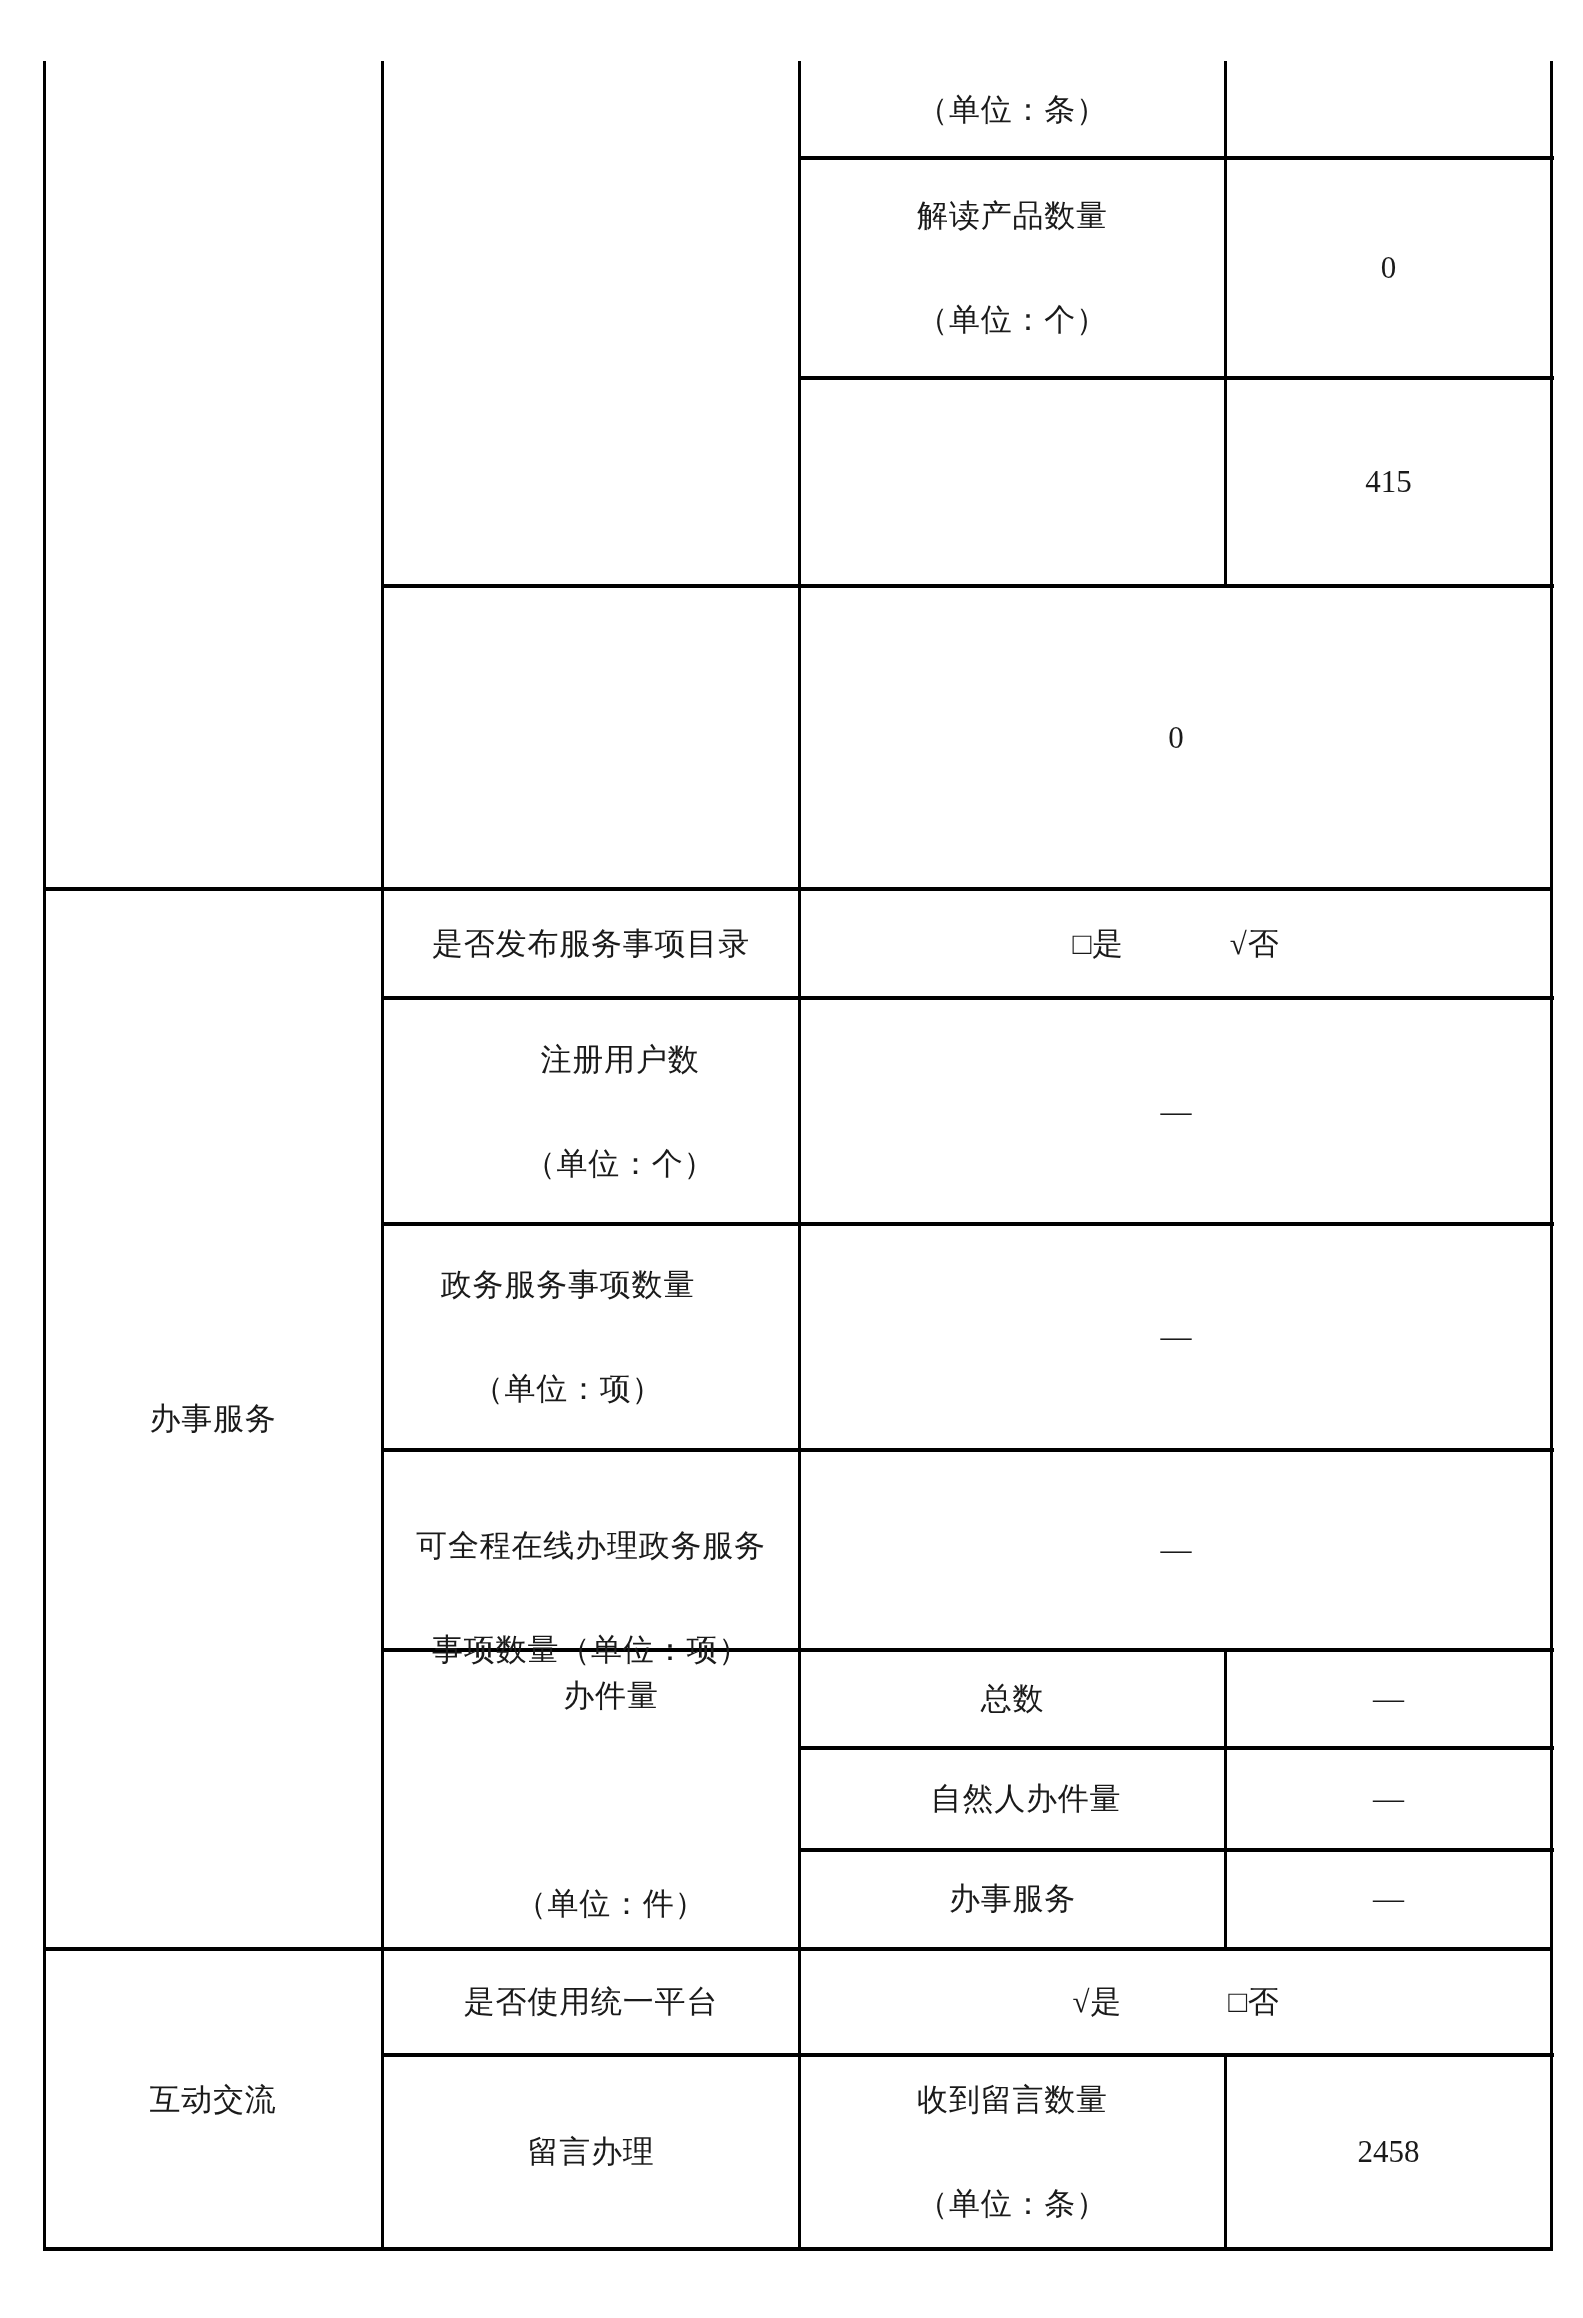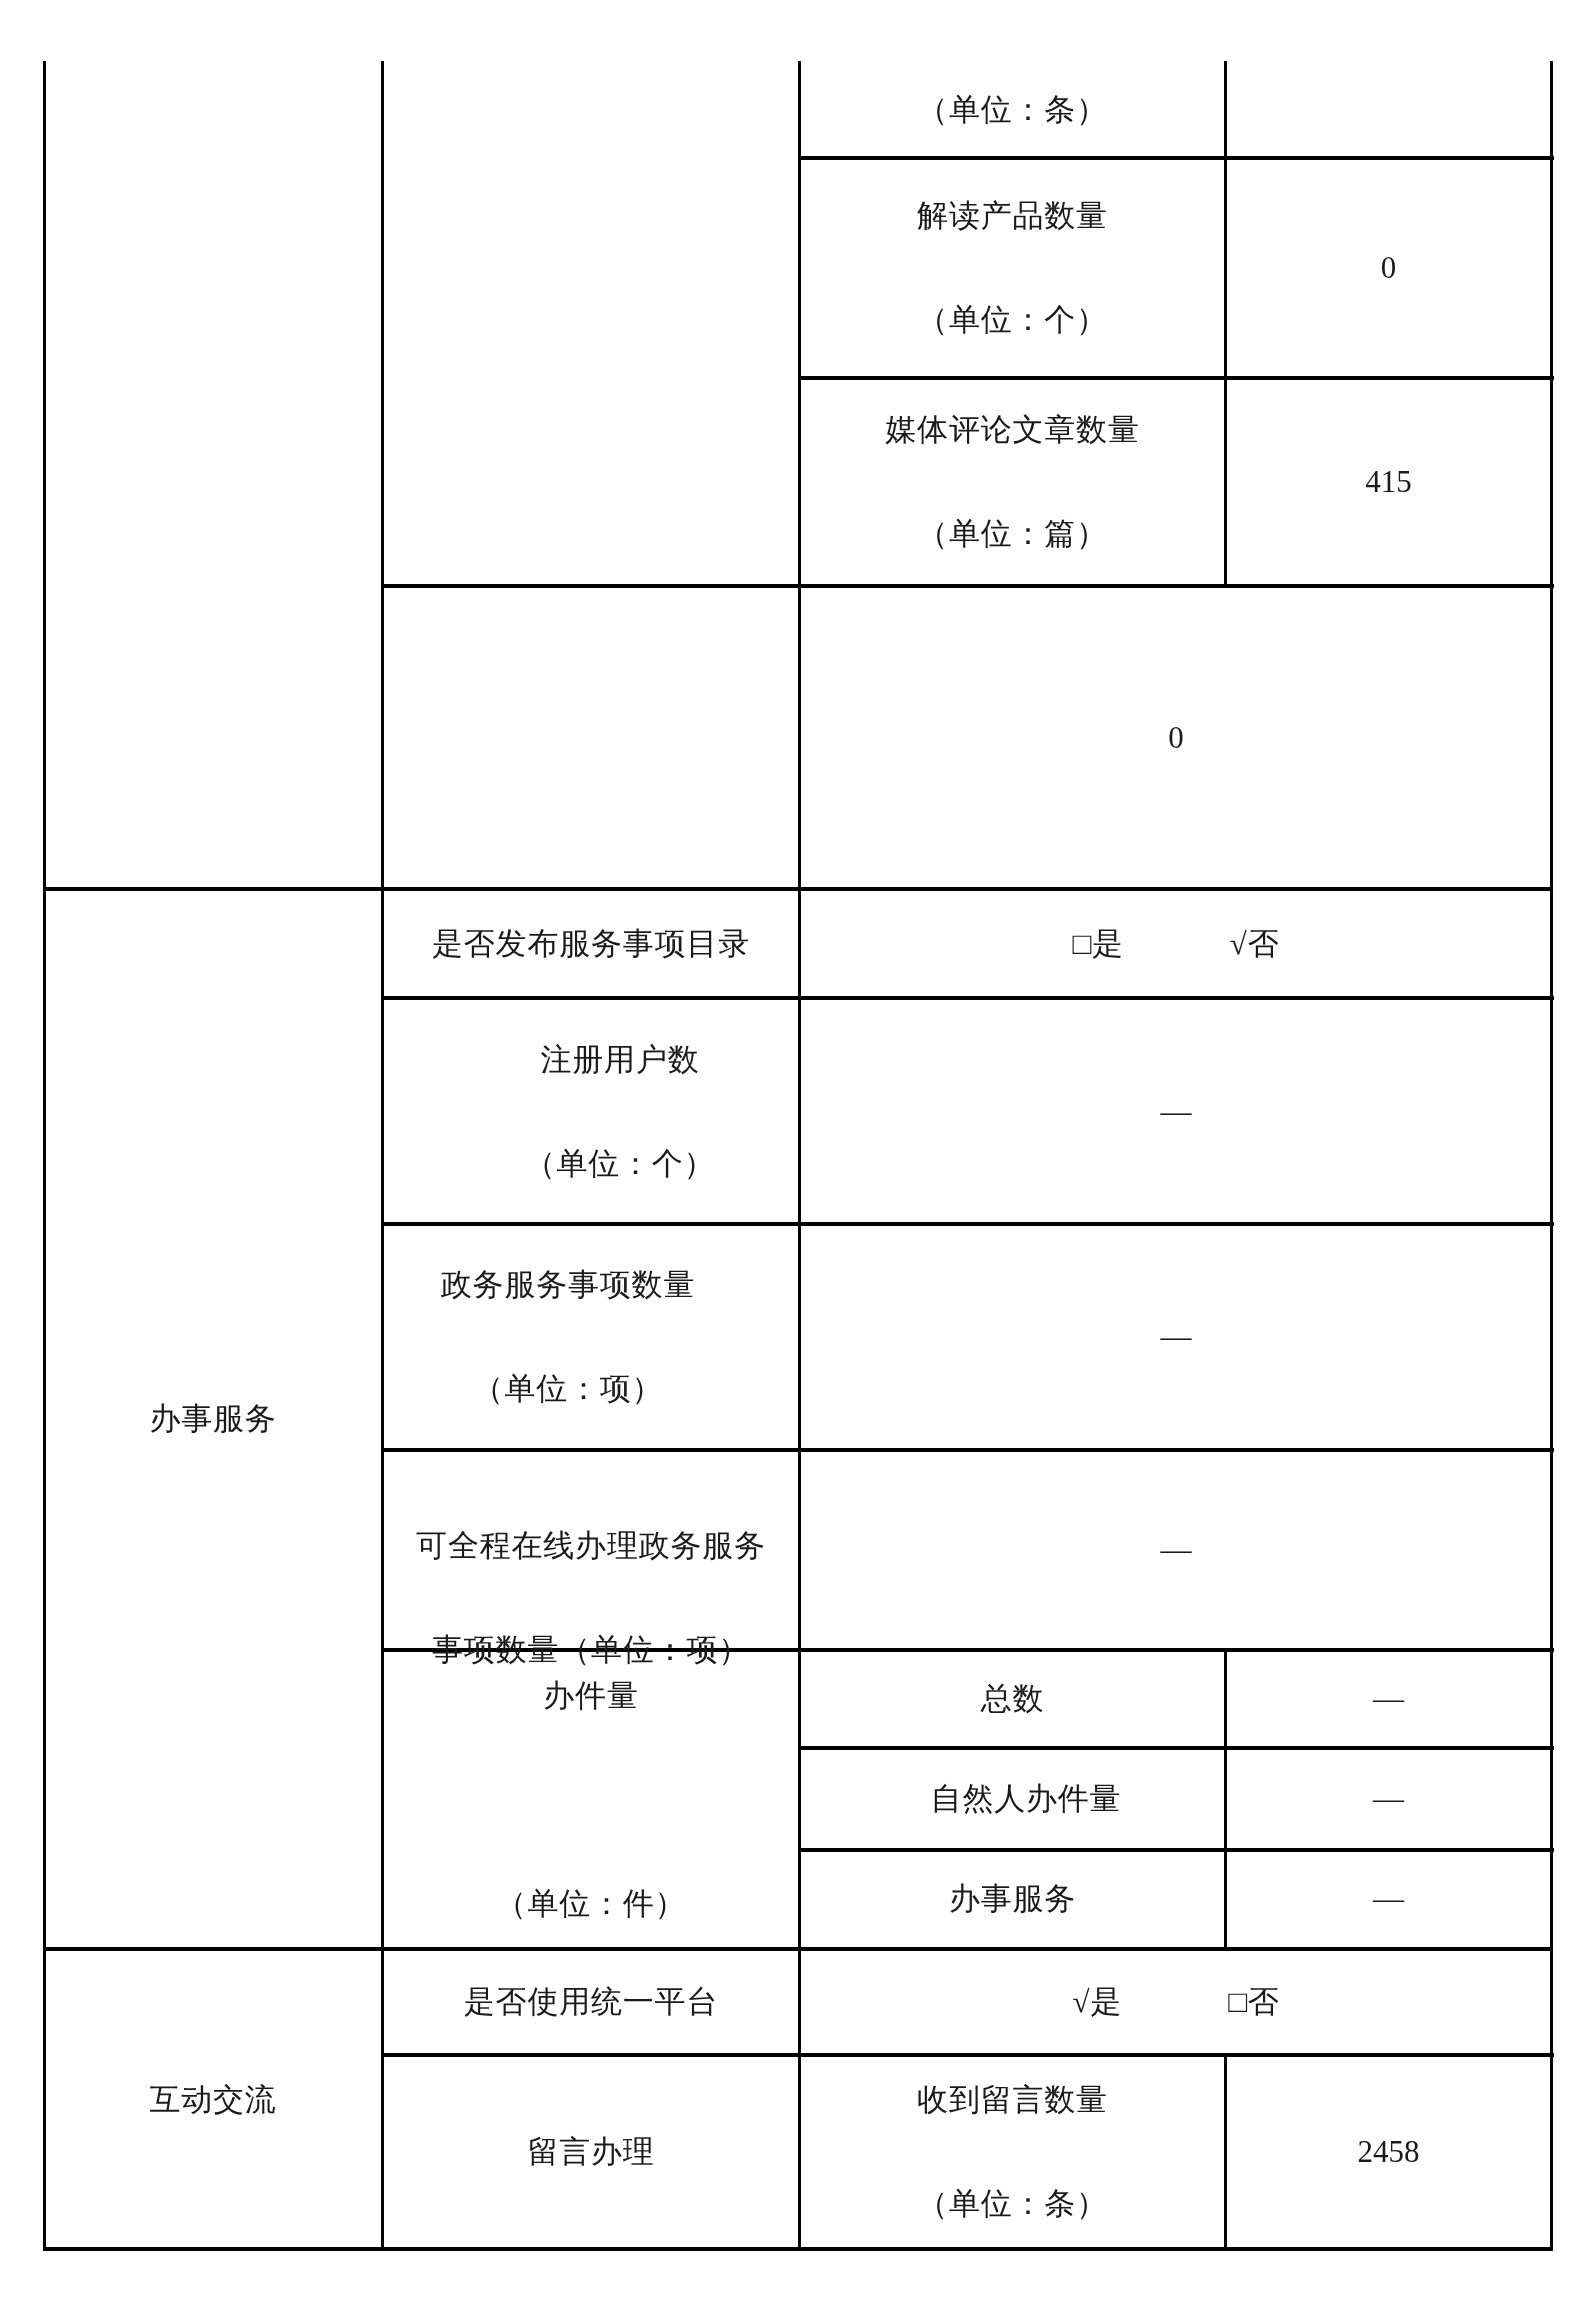--- a/index.html
+++ b/index.html
@@ -59,22 +59,20 @@
   <div class="hl" style="left:381px; top:2053px;width:1173px;"></div>
   <div class="hl" style="left:43px;  top:2247px;width:1510px;"></div>
 
   <div class="cell" style="left:801px;top:65px;width:423px;height:90px;">（单位：条）</div>
   <div class="cell value" style="left:1227px;top:65px;width:323px;height:90px;"></div>
 
   <div class="cell" style="left:801px;top:160px;width:423px;height:216px;">解读产品数量
 （单位：个）</div>
   <div class="cell value" style="left:1227px;top:160px;width:323px;height:216px;">0</div>
 
-  <div class="cell" style="left:801px;top:380px;width:423px;height:204px;">媒体评论文章数量
-（单位：篇）</div>
   <div class="cell value" style="left:1227px;top:380px;width:323px;height:204px;">415</div>
 
   <div class="cell value" style="left:801px;top:588px;width:750px;height:299px;">0</div>
 
   <div class="cell" style="left:46px;top:891px;width:334px;height:1055px;">办事服务</div>
 
   <div class="cell" style="left:384px;top:891px;width:414px;height:105px;">是否发布服务事项目录</div>
   <div class="cell opts" style="left:801px;top:891px;width:750px;height:105px;">
     <span>□是</span>
     <span>√否</span>
@@ -85,21 +83,21 @@
   <div class="cell value" style="left:801px;top:1000px;width:750px;height:223px;">—</div>
 
   <div class="cell" style="left:384px;top:1226px;width:368px;height:222px;">政务服务事项数量
 （单位：项）</div>
   <div class="cell value" style="left:801px;top:1226px;width:750px;height:222px;">—</div>
 
   <div class="cell" style="left:384px;top:1500px;width:414px;height:196px;">可全程在线办理政务服务
 事项数量（单位：项）</div>
   <div class="cell value" style="left:801px;top:1452px;width:750px;height:196px;">—</div>
 
-  <div class="cell" style="left:384px;top:1652px;width:414px;height:295px;">办件量
+  <div class="cell" style="left:404px;top:1652px;width:414px;height:295px;">办件量
 
 （单位：件）</div>
 
   <div class="cell" style="left:801px;top:1652px;width:423px;height:94px;">总数</div>
   <div class="cell value" style="left:1227px;top:1652px;width:323px;height:94px;">—</div>
 
   <div class="cell" style="left:801px;top:1750px;width:450px;height:98px;">自然人办件量</div>
   <div class="cell value" style="left:1227px;top:1750px;width:323px;height:98px;">—</div>
 
   <div class="cell" style="left:801px;top:1852px;width:423px;height:94px;">办事服务</div>

